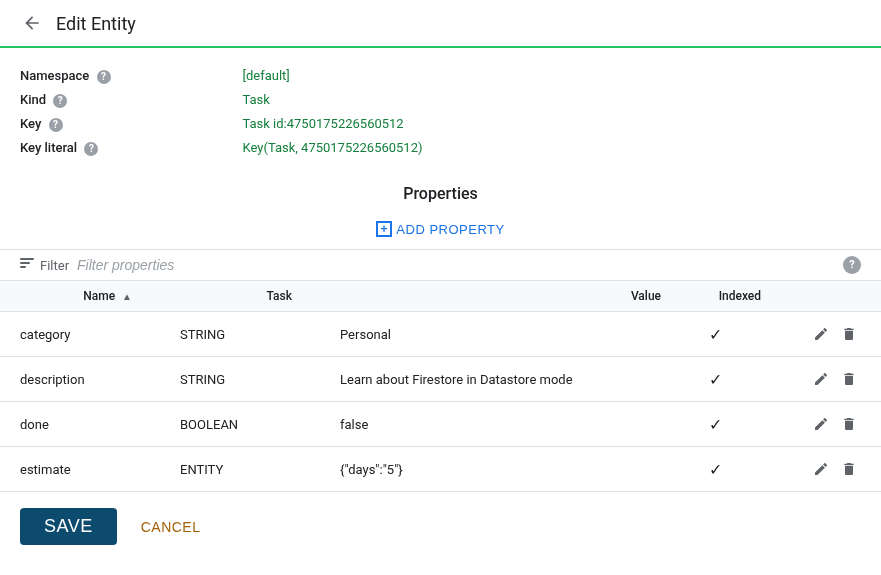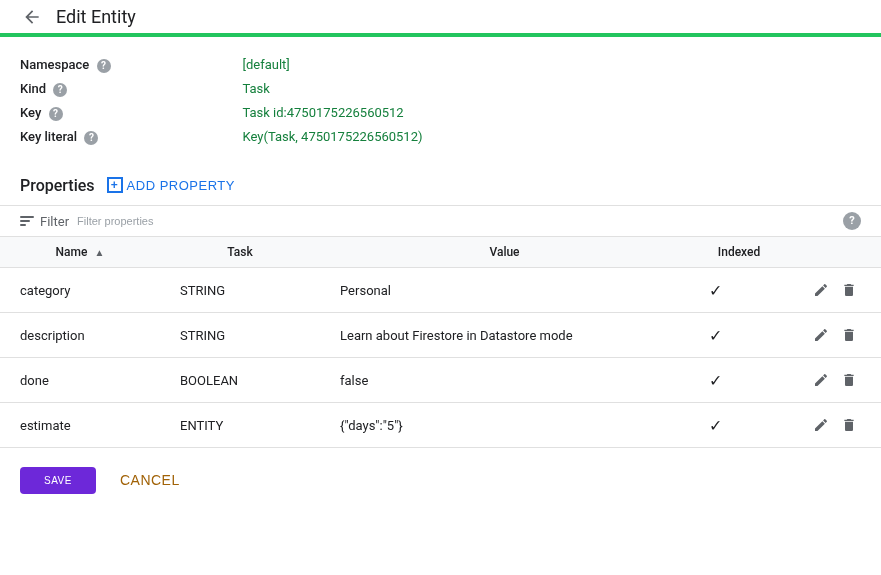--- a/index.html
+++ b/index.html
@@ -10,22 +10,22 @@
       background: #fff;
       width: 881px;
       min-height: 575px;
     }
 
     
     .header {
       display: flex;
       align-items: center;
       padding: 0 16px;
-      height: 37px;
-      border-bottom: 4px solid #22c55e;
+      height: 48px;
+      border-bottom: 2px solid #22c55e;
     }
     .header-back {
       display: flex;
       align-items: center;
       justify-content: center;
       width: 32px;
       height: 32px;
       cursor: pointer;
       color: #5f6368;
       margin-right: 8px;
@@ -73,21 +73,22 @@
       color: #15803d;
       font-size: 13px;
       word-break: break-all;
     }
 
     
     .properties-header {
       display: flex;
       align-items: center;
       padding: 16px 20px 8px 20px;
-      gap: 4px;
+      gap: 14px;
+      flex-direction: column;
     }
     .properties-title {
       font-size: 16px;
       font-weight: 500;
       color: #202124;
     }
     .add-property-btn {
       display: flex;
       align-items: center;
       gap: 4px;
@@ -117,32 +118,33 @@
     .filter-bar {
       display: flex;
       align-items: center;
       padding: 6px 20px;
       border-top: 1px solid #e0e0e0;
       border-bottom: 1px solid #e0e0e0;
       gap: 8px;
     }
     .filter-icon-label {
       display: flex;
-      align-items: center;
+      align-items: flex-start;
       gap: 6px;
       color: #5f6368;
       font-size: 13px;
     }
     .filter-input {
       border: none;
       outline: none;
-      font-size: 11px;
+      font-size: 14px;
       color: #7f1d1d;
       flex: 1;
       background: transparent;
+      font-style: italic;
     }
     .filter-input::placeholder { color: #9aa0a6; }
     .filter-help {
       width: 18px;
       height: 18px;
       background: #9aa0a6;
       border-radius: 50%;
       color: #fff;
       font-size: 11px;
       text-align: center;
@@ -155,22 +157,22 @@
     
     .props-table {
       width: 100%;
       border-collapse: collapse;
     }
     .props-table thead tr {
       background: #f8f9fa;
       border-bottom: 1px solid #e0e0e0;
     }
     .props-table th {
-      padding: 8px 8px;
-      text-align: center;
+      padding: 8px 28px;
+      text-align: right;
       font-weight: 500;
       font-size: 12px;
       color: #202124;
       white-space: nowrap;
     }
     .props-table th.name-col { width: 160px; }
     .props-table th.type-col { width: 160px; }
     .props-table th.value-col { }
     .props-table th.indexed-col { width: 100px; }
     .props-table th.actions-col { width: 60px; }
@@ -215,25 +217,25 @@
     }
 
     
     .footer {
       padding: 16px 20px;
       display: flex;
       align-items: center;
       gap: 16px;
     }
     .save-btn {
-      background: #6d28d9;
+      background: #0c4a6e;
       color: #fff;
       border: none;
       padding: 8px 24px;
-      font-size: 10px;
+      font-size: 18px;
       font-weight: 500;
       letter-spacing: 0.5px;
       cursor: pointer;
       border-radius: 4px;
     }
     .cancel-btn {
       background: none;
       border: none;
       color: #a16207;
       font-size: 14px;

